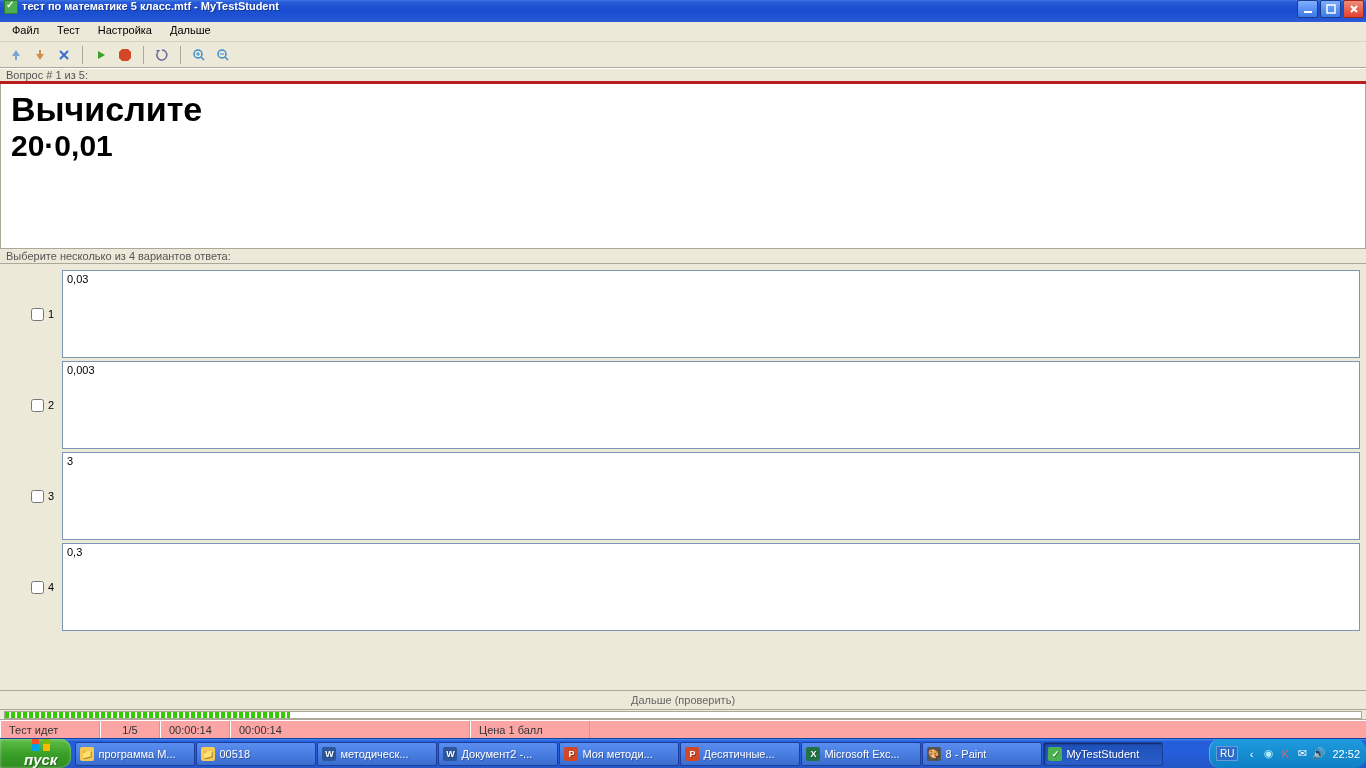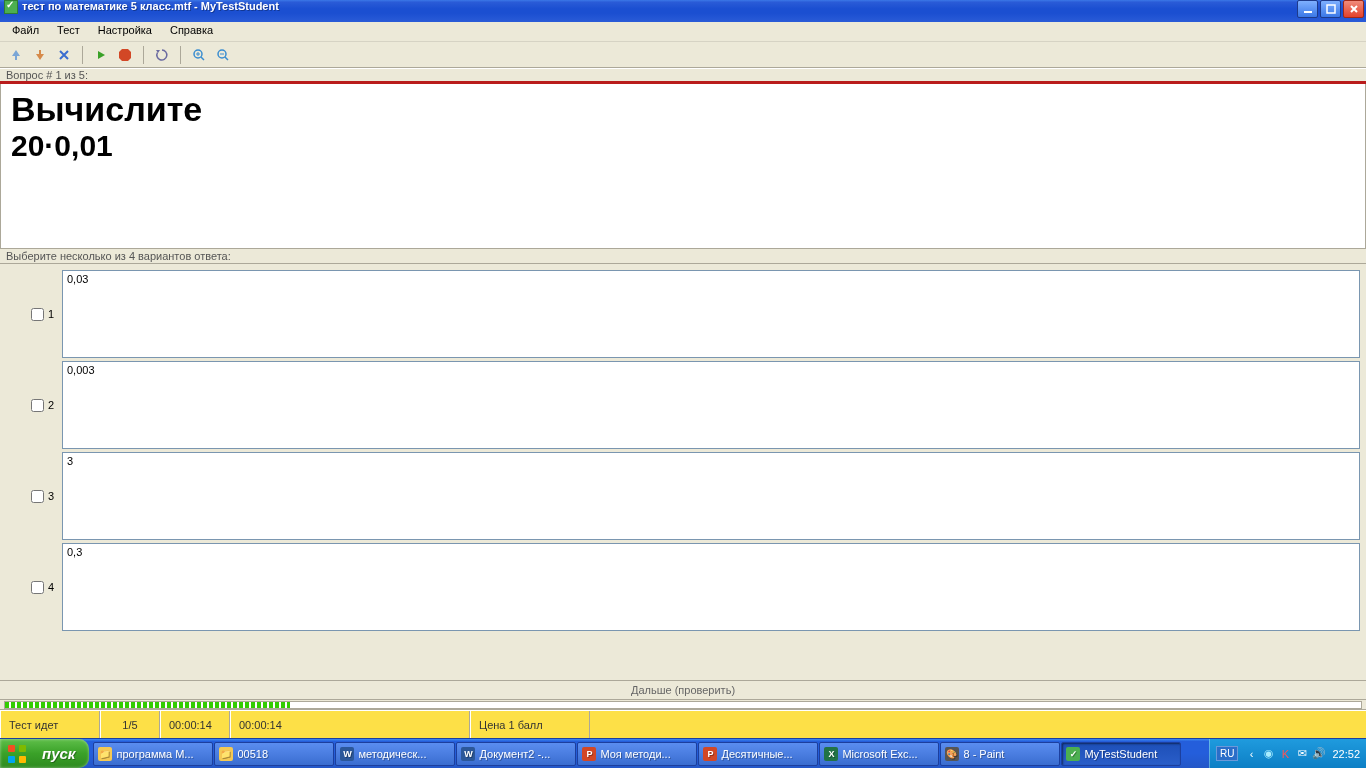--- a/index.html
+++ b/index.html
@@ -106,42 +106,43 @@
   .progress-bar {
     width: 100%; height: 8px; border:1px solid #aca899; background:#fff; position:relative;
   }
   .progress-fill {
     height:100%; background: repeating-linear-gradient(to right, #3c0 0, #3c0 4px, #fff 4px, #fff 6px);
     width: 21%;
   }
 
   
   .statusbar {
-    height: 28px; background:#fde047; border-top:1px solid #fff;
+    height: 18px; background:#fca5a5; border-top:1px solid #fff;
     display:flex; align-items:flex-end;
   }
   .status-cell {
     border-right: 1px solid #aca899; border-left:1px solid #fff; height:100%;
     display:flex; align-items:center; padding: 0 8px; color:#333;
   }
 
   
   .taskbar {
     height: 30px;
     background: linear-gradient(to bottom, #3f8cf3 0%, #245edb 8%, #245edb 50%, #2457c7 100%);
     display:flex; align-items:stretch; color:#fff;
     border-top: 1px solid #1c3f9e;
   }
   .start-btn {
-    display:flex; align-items:center; gap:16px;
+    display:flex; align-items:center; gap:0;
     background: linear-gradient(to bottom, #5fbf4a 0%, #3aa128 50%, #2d8a1f 100%);
     border-radius: 0 10px 10px 0;
-    padding: 0 14px 0 8px; font-weight:bold; font-style: italic; font-size: 15px;
+    padding: 0 14px 0 24px; font-weight:bold; font-style: italic; font-size: 15px;
     text-shadow: 1px 1px 0 rgba(0,0,0,.3);
     box-shadow: inset 0 0 3px rgba(255,255,255,.5);
+    flex-direction: column;
   }
   .start-logo {
     width:18px; height:18px; position:relative;
   }
   .start-logo span { position:absolute; width:7px; height:7px; border-radius:1px; }
   .start-logo .r { background:#f25022; top:0; left:0; }
   .start-logo .g { background:#7fba00; top:0; right:0; }
   .start-logo .b { background:#00a4ef; bottom:0; left:0; }
   .start-logo .y { background:#ffb900; bottom:0; right:0; }
   .task-items { flex:1; display:flex; align-items:center; gap:1px; padding: 3px 4px; overflow:hidden; }
@@ -155,20 +156,21 @@
   }
   .task-item.active {
     background: linear-gradient(to bottom, #1d4fb8, #2a5ec9);
     box-shadow: inset 1px 1px 2px rgba(0,0,0,.5);
   }
   .task-item .ti-icon { width:14px; height:14px; background:#fff3; flex-shrink:0; border-radius:2px; display:flex; align-items:center; justify-content:center; font-size:9px; }
   .tray {
     background: linear-gradient(to bottom, #1f9bde, #0d7fc5);
     display:flex; align-items:center; padding: 0 6px; gap:6px;
     border-left: 1px solid rgba(255,255,255,.3);
+    border-radius: 11px;
   }
   .tray .lang { background: #2a6ec9; padding: 1px 3px; font-size: 10px; border:1px solid rgba(255,255,255,.3); }
   .tray .tray-icons { display:flex; gap:3px; }
   .tray .tray-icons span { width:14px; height:14px; display:flex; align-items:center; justify-content:center; font-size:11px; }
   .tray .clock { font-size: 11px; }
 </style>
 </head>
 <body>
 
 <div class="titlebar">
@@ -190,21 +192,21 @@
           <path d="M2 2 L8 8 M8 2 L2 8" stroke="#fff" stroke-width="2"></path>
         </svg>
     </div>
   </div>
 </div>
 
 <div class="menubar">
   <div class="menu-item">Файл</div>
   <div class="menu-item">Тест</div>
   <div class="menu-item">Настройка</div>
-  <div class="menu-item">Справка</div>
+  <div class="menu-item">Дальше</div>
 </div>
 
 <div class="toolbar">
   <div class="tb-btn">
       <svg width="14" height="14" viewBox="0 0 14 14">
         <path d="M7 2 L11 8 L8 8 L8 12 L6 12 L6 8 L3 8 Z" fill="#7aa6d6"></path>
       </svg>
     </div>
   <div class="tb-btn">
       <svg width="14" height="14" viewBox="0 0 14 14">

